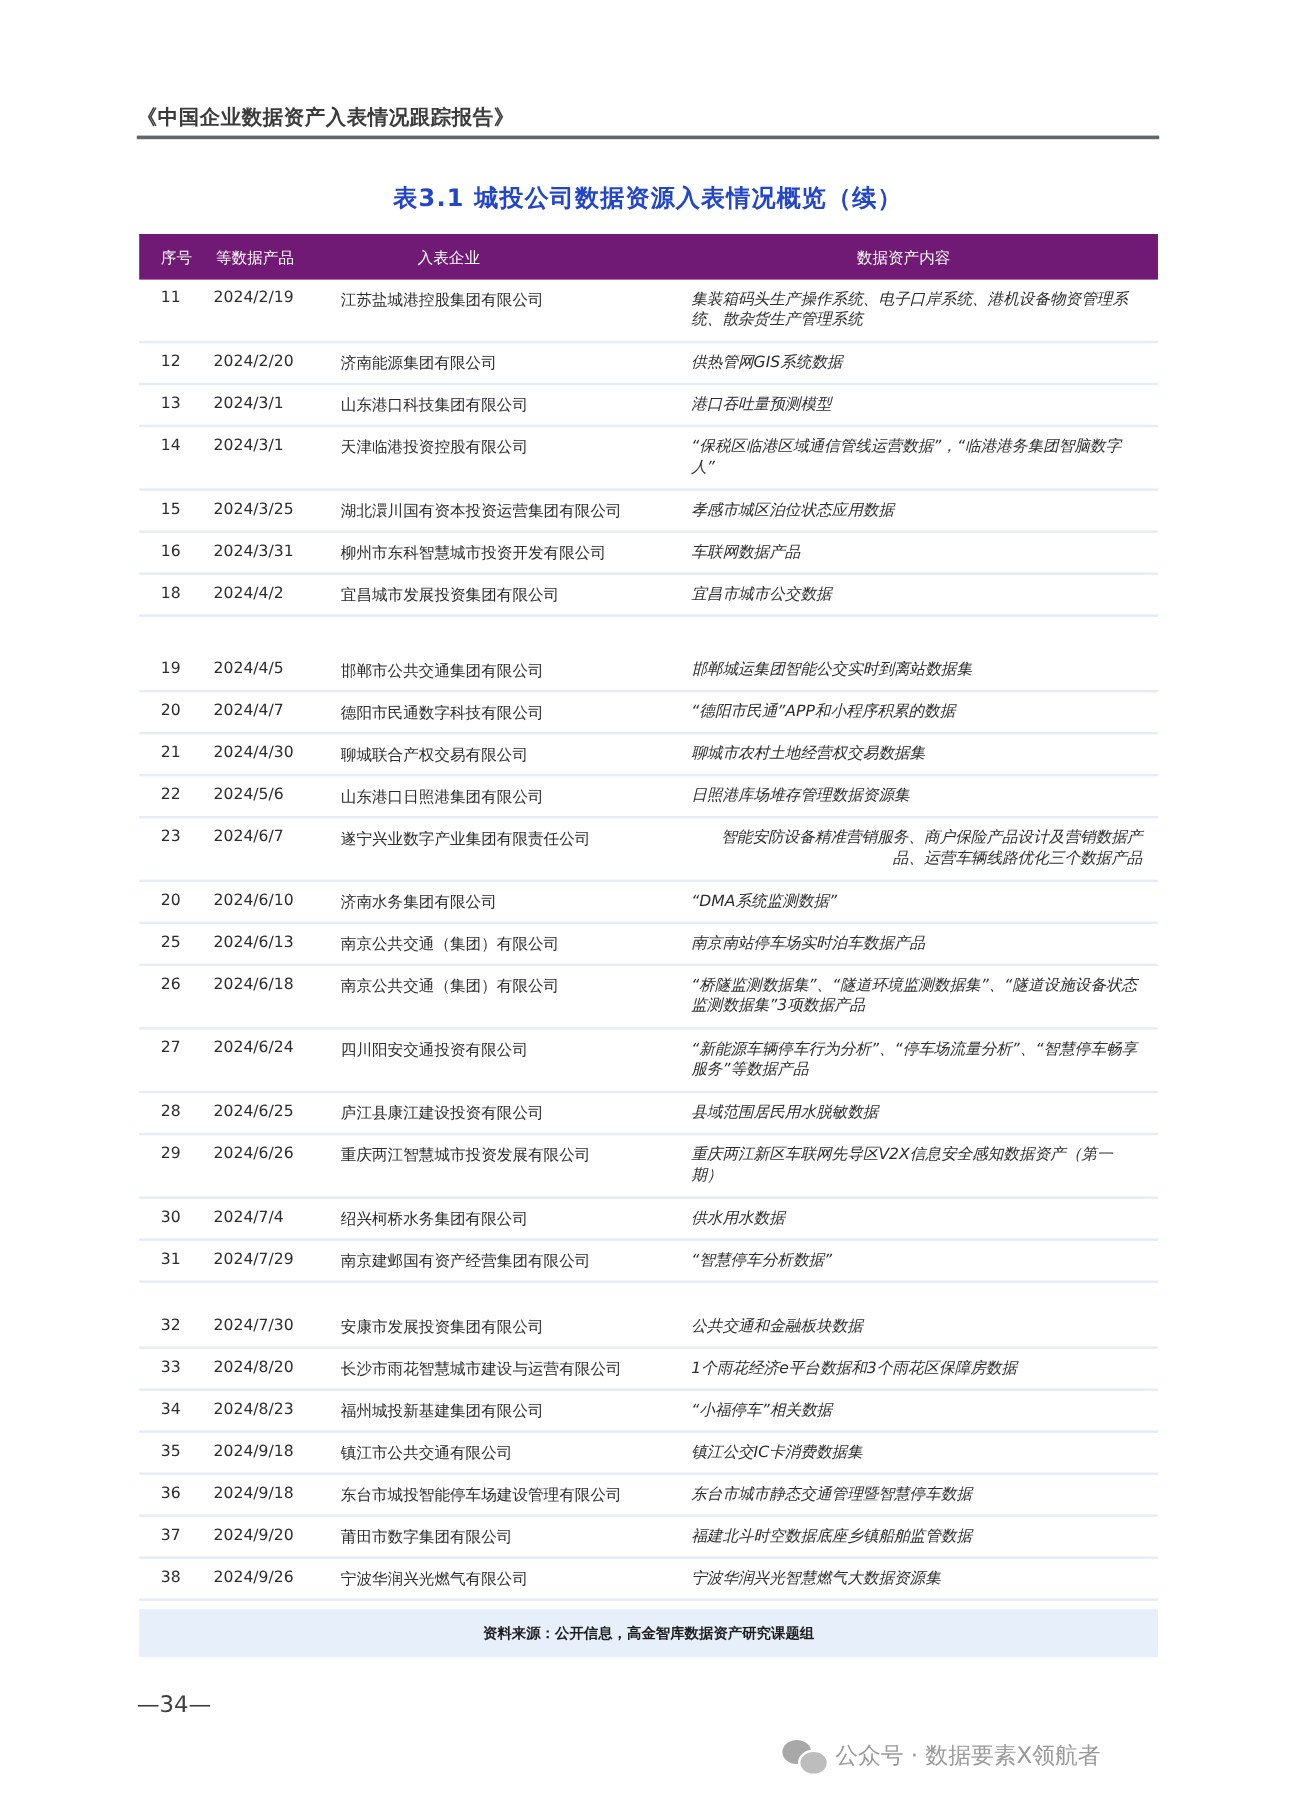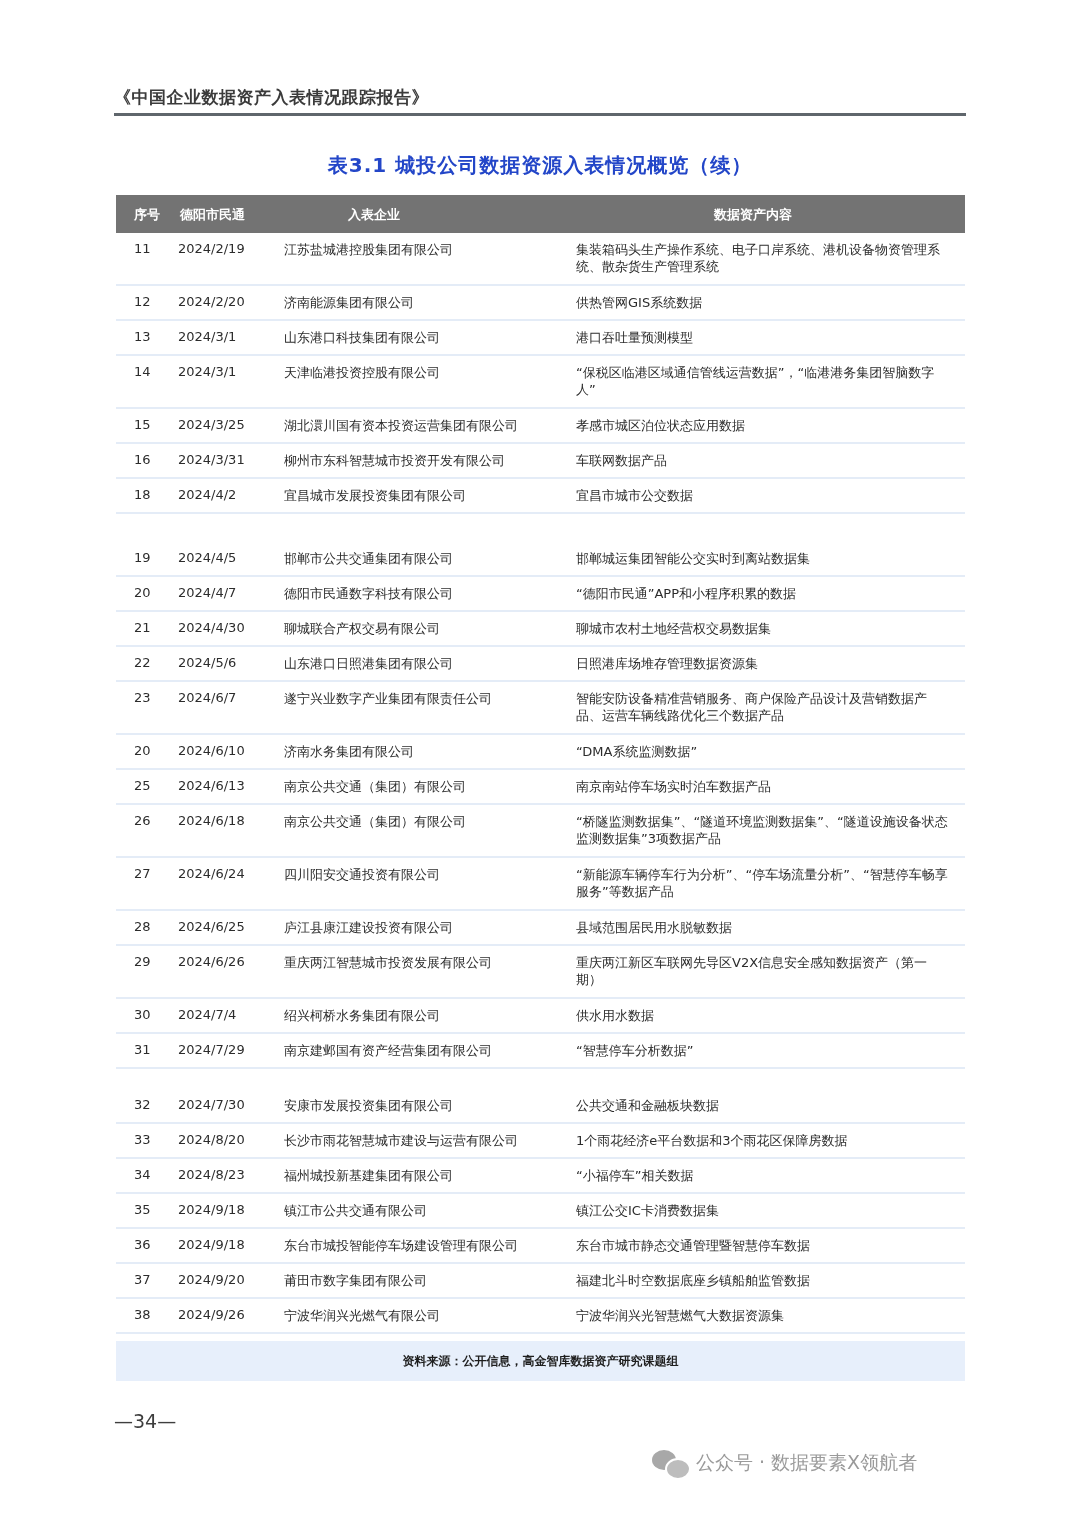--- a/index.html
+++ b/index.html
@@ -17,33 +17,33 @@
   }
   .table-title {
     position: absolute; left: 114px; top: 152px; width: 852px;
     text-align: center; font-size: 20px; font-weight: bold; color: #2346c8;
     letter-spacing: 1px;
   }
   .table {
     position: absolute; left: 116px; top: 195px; width: 849px;
   }
   .thead {
-    height: 38px; background: #737373; color: #fff; font-weight: bold;
+    height: 38px; background: #701a75; color: #fff; font-weight: normal;
     font-size: 13px; position: relative;
   }
   .thead span { position: absolute; top: 11px; }
   .row {
     position: relative; border-bottom: 2px solid #e4ecf7;
     font-size: 13px; color: #2c2c2c;
   }
   .row .c { position: absolute; top: 8px; }
   .c-idx { left: 18px; }
   .c-date { left: 62px; }
   .c-co { left: 168px; white-space: nowrap; }
-  .c-ct { left: 460px; width: 376px; line-height: 17px; }
+  .c-ct { left: 460px; width: 376px; line-height: 17px; font-style: italic; }
   .source {
     position: absolute; left: 116px; top: 1341px; width: 849px; height: 40px;
     background: #e7effb; text-align: center; font-size: 12px; font-weight: bold;
     line-height: 40px; color: #1e1e1e;
   }
   .page-num {
     position: absolute; left: 114px; top: 1410px; font-size: 19px; color: #3e3e3e;
   }
   .watermark {
     position: absolute; left: 650px; top: 1448px; font-size: 19px; color: #9a9a9a;
@@ -57,21 +57,21 @@
 <body>
 
 <div class="running-header">《中国企业数据资产入表情况跟踪报告》</div>
 <div class="header-rule"></div>
 
 <div class="table-title">表3.1 城投公司数据资源入表情况概览（续）</div>
 
 <div class="table">
   <div class="thead">
     <span style="left:18px">序号</span>
-    <span style="left:64px">德阳市民通</span>
+    <span style="left:64px">等数据产品</span>
     <span style="left:232px">入表企业</span>
     <span style="left:598px">数据资产内容</span>
   </div>
   <div id="tbody">
       <div class="row" style="height: 51px;">
         <span class="c c-idx">11</span>
         <span class="c c-date">2024/2/19</span>
         <span class="c c-co">江苏盐城港控股集团有限公司</span>
         <span class="c c-ct">集装箱码头生产操作系统、电子口岸系统、港机设备物资管理系统、散杂货生产管理系统</span>
       </div>
@@ -128,21 +128,21 @@
         <span class="c c-date">2024/4/30</span>
         <span class="c c-co">聊城联合产权交易有限公司</span>
         <span class="c c-ct">聊城市农村土地经营权交易数据集</span>
       </div>
       <div class="row" style="height: 33px;">
         <span class="c c-idx">22</span>
         <span class="c c-date">2024/5/6</span>
         <span class="c c-co">山东港口日照港集团有限公司</span>
         <span class="c c-ct">日照港库场堆存管理数据资源集</span>
       </div>
-      <div class="row" style="height: 51px;">
+      <div class="row" style="height: 51px; text-align: right;">
         <span class="c c-idx">23</span>
         <span class="c c-date">2024/6/7</span>
         <span class="c c-co">遂宁兴业数字产业集团有限责任公司</span>
         <span class="c c-ct">智能安防设备精准营销服务、商户保险产品设计及营销数据产品、运营车辆线路优化三个数据产品</span>
       </div>
       <div class="row" style="height: 33px;">
         <span class="c c-idx">20</span>
         <span class="c c-date">2024/6/10</span>
         <span class="c c-co">济南水务集团有限公司</span>
         <span class="c c-ct">“DMA系统监测数据”</span>

